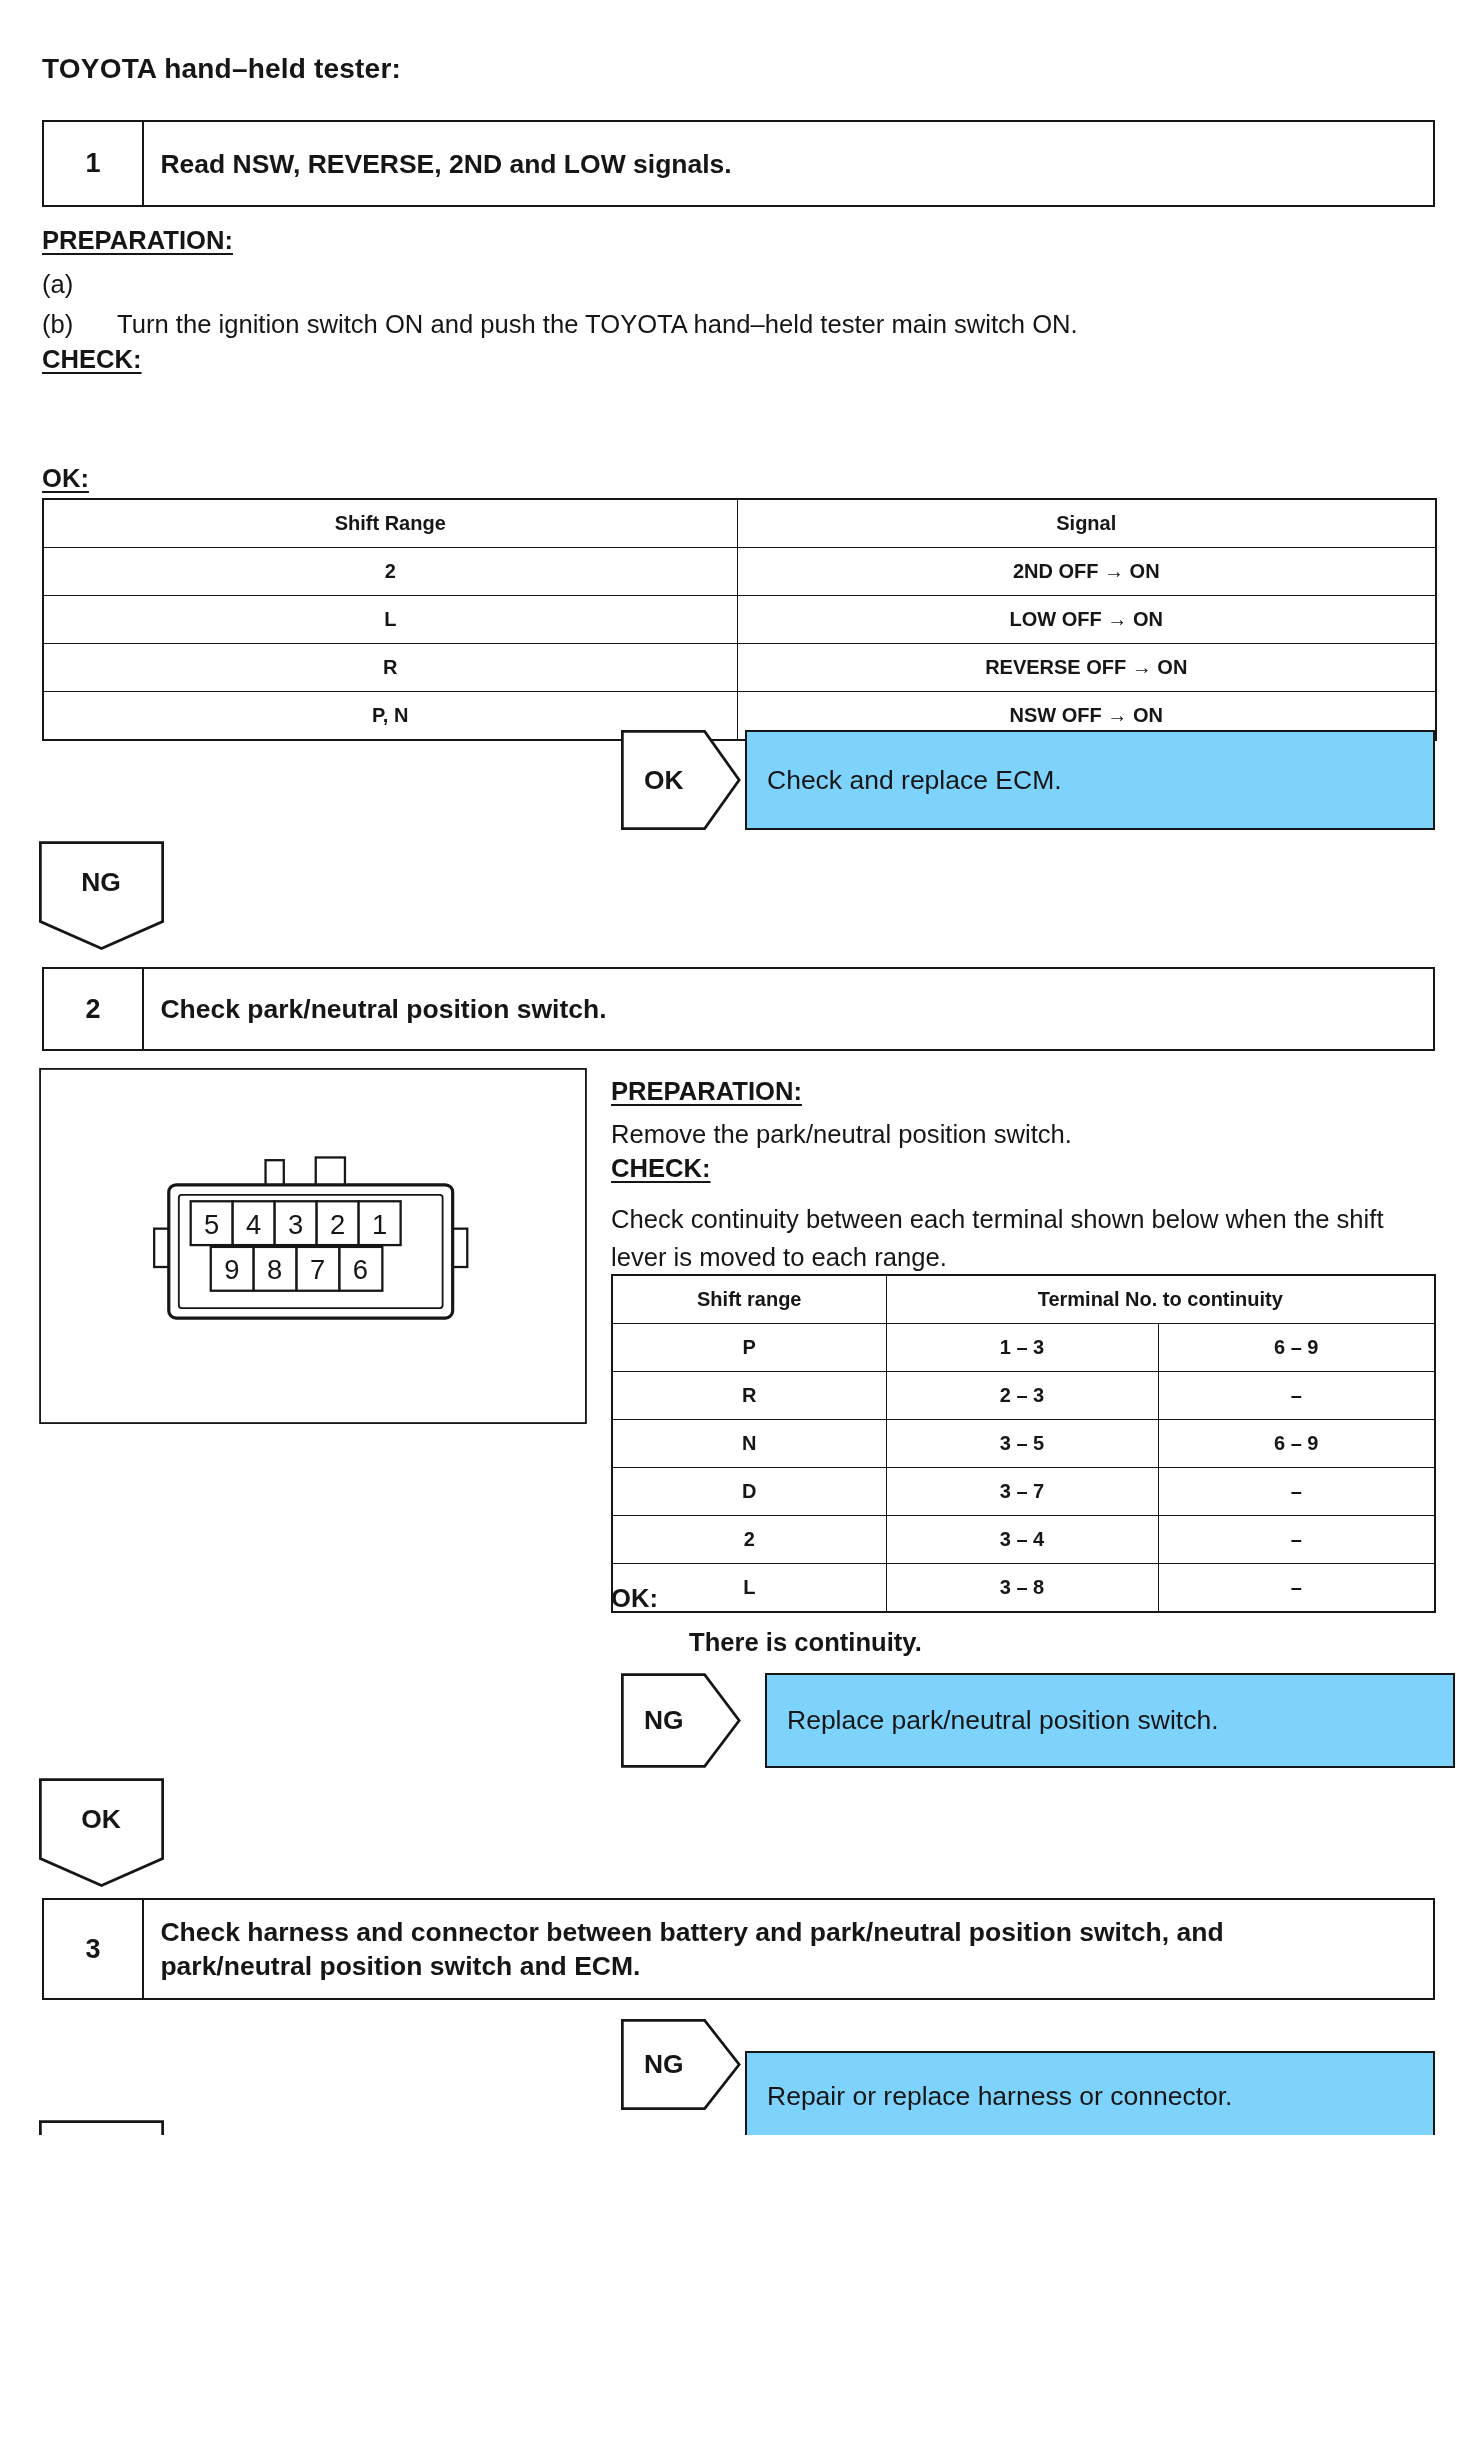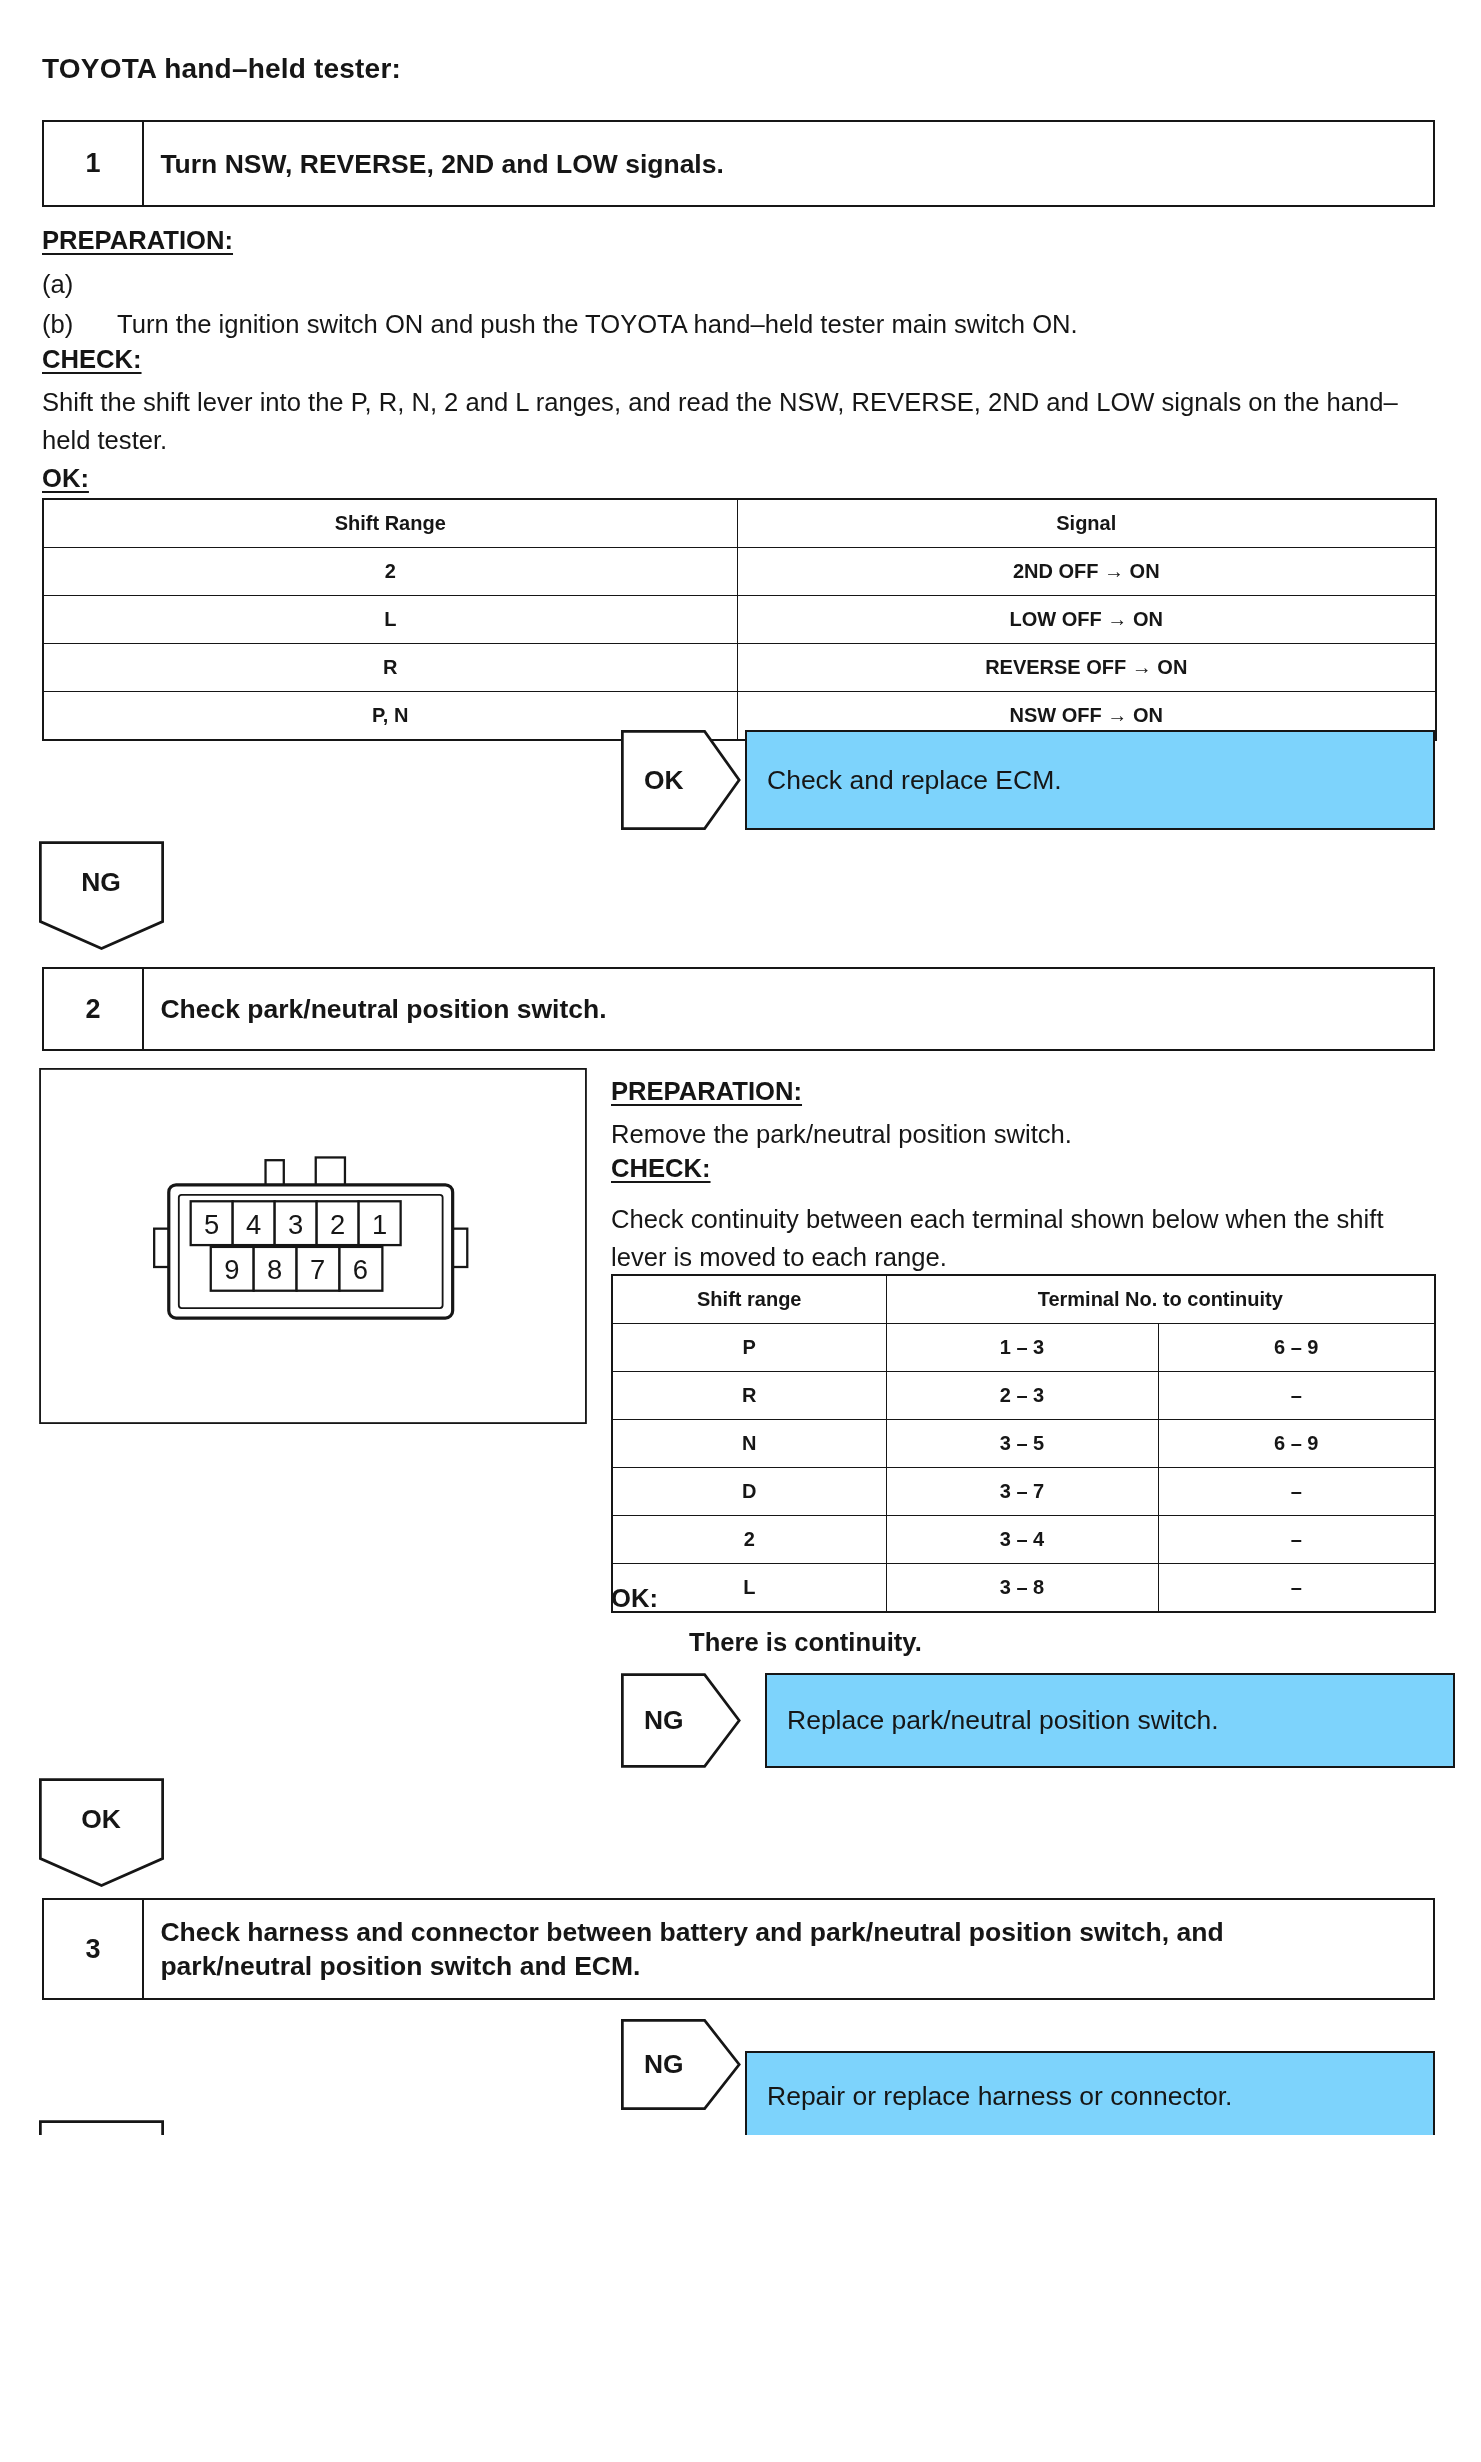--- a/index.html
+++ b/index.html
@@ -29,35 +29,34 @@
 </style>
 </head>
 <body>
 
 <div class="page">
 
   <div class="abs title">TOYOTA hand–held tester:</div>
 
   <div class="step-box" style="top:120px;height:87px;">
     <div class="step-num">1</div>
-    <div class="step-title">Turn NSW, REVERSE, 2ND and LOW signals.</div>
+    <div class="step-title">Read NSW, REVERSE, 2ND and LOW signals.</div>
   </div>
 
   <div class="heading" style="left:42px;top:226px;">PREPARATION:</div>
 
   <div class="prep-item" style="left:42px;top:266px;width:1393px;">
     <span class="prep-marker">(a)</span>
   </div>
   <div class="prep-item" style="left:42px;top:306px;width:1393px;">
     <span class="prep-marker">(b)</span>
     <span>Turn the ignition switch ON and push the TOYOTA hand–held tester main switch ON.</span>
   </div>
 
   <div class="heading" style="left:42px;top:345px;">CHECK:</div>
-  <div class="body-text" style="left:42px;top:383px;width:1393px;">Shift the shift lever into the P, R, N, 2 and L ranges, and read the NSW, REVERSE, 2ND and LOW signals on the hand–held tester.</div>
 
   <div class="heading" style="left:42px;top:464px;">OK:</div>
 
   <table class="data-table" style="left:42px;top:498px;width:1393px;">
     <colgroup>
         <col style="width:694px">
         <col style="width:699px">
       </colgroup>
     <tbody>
         <tr>

